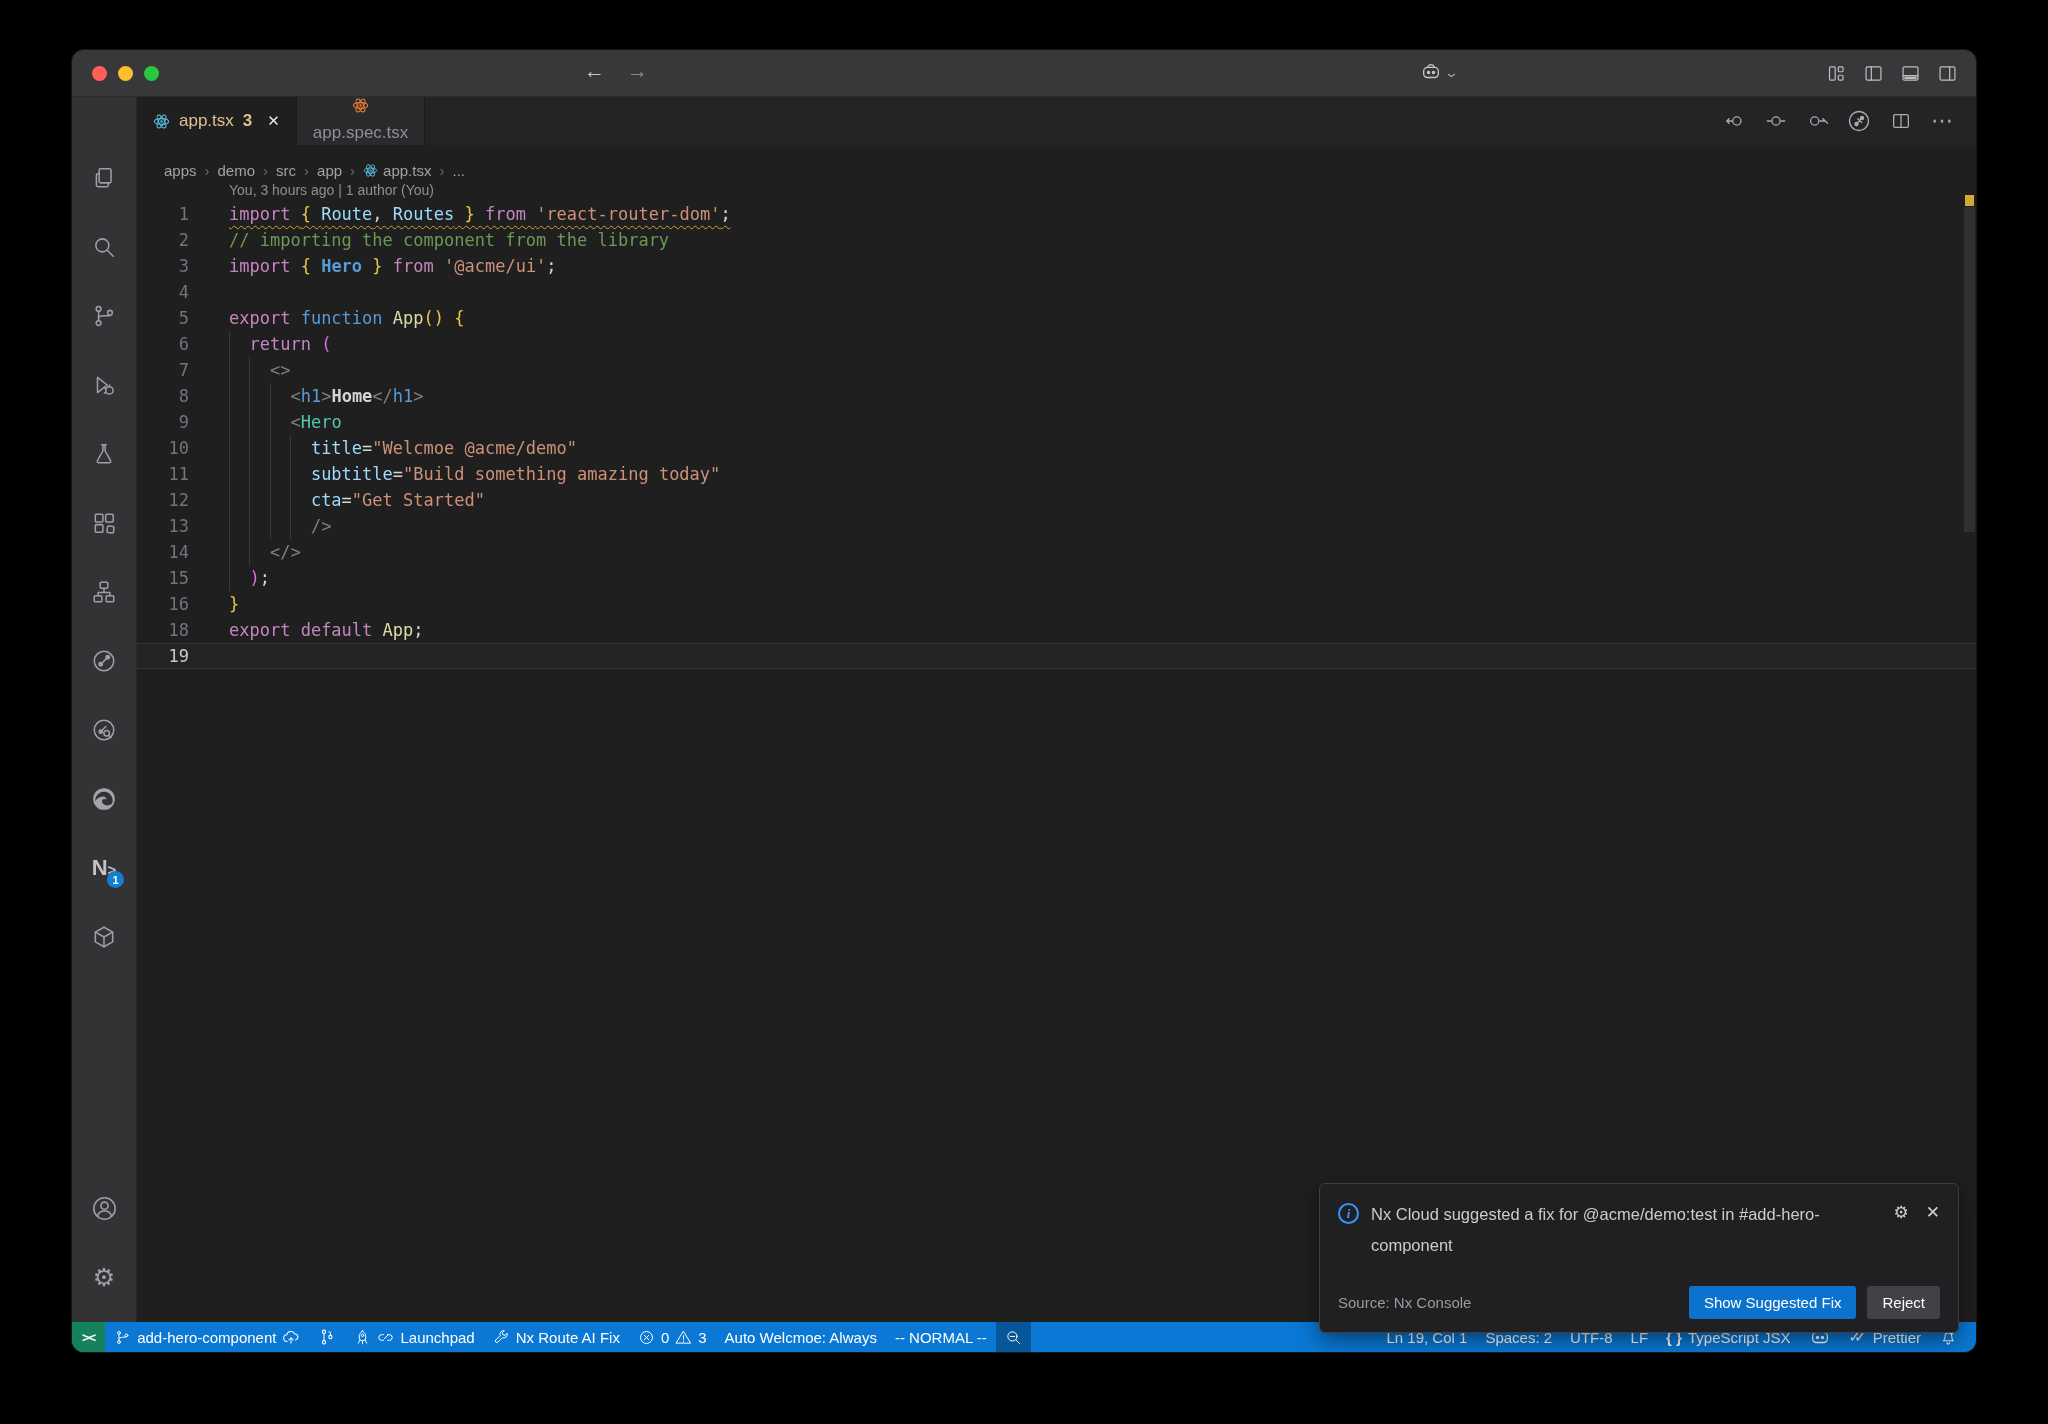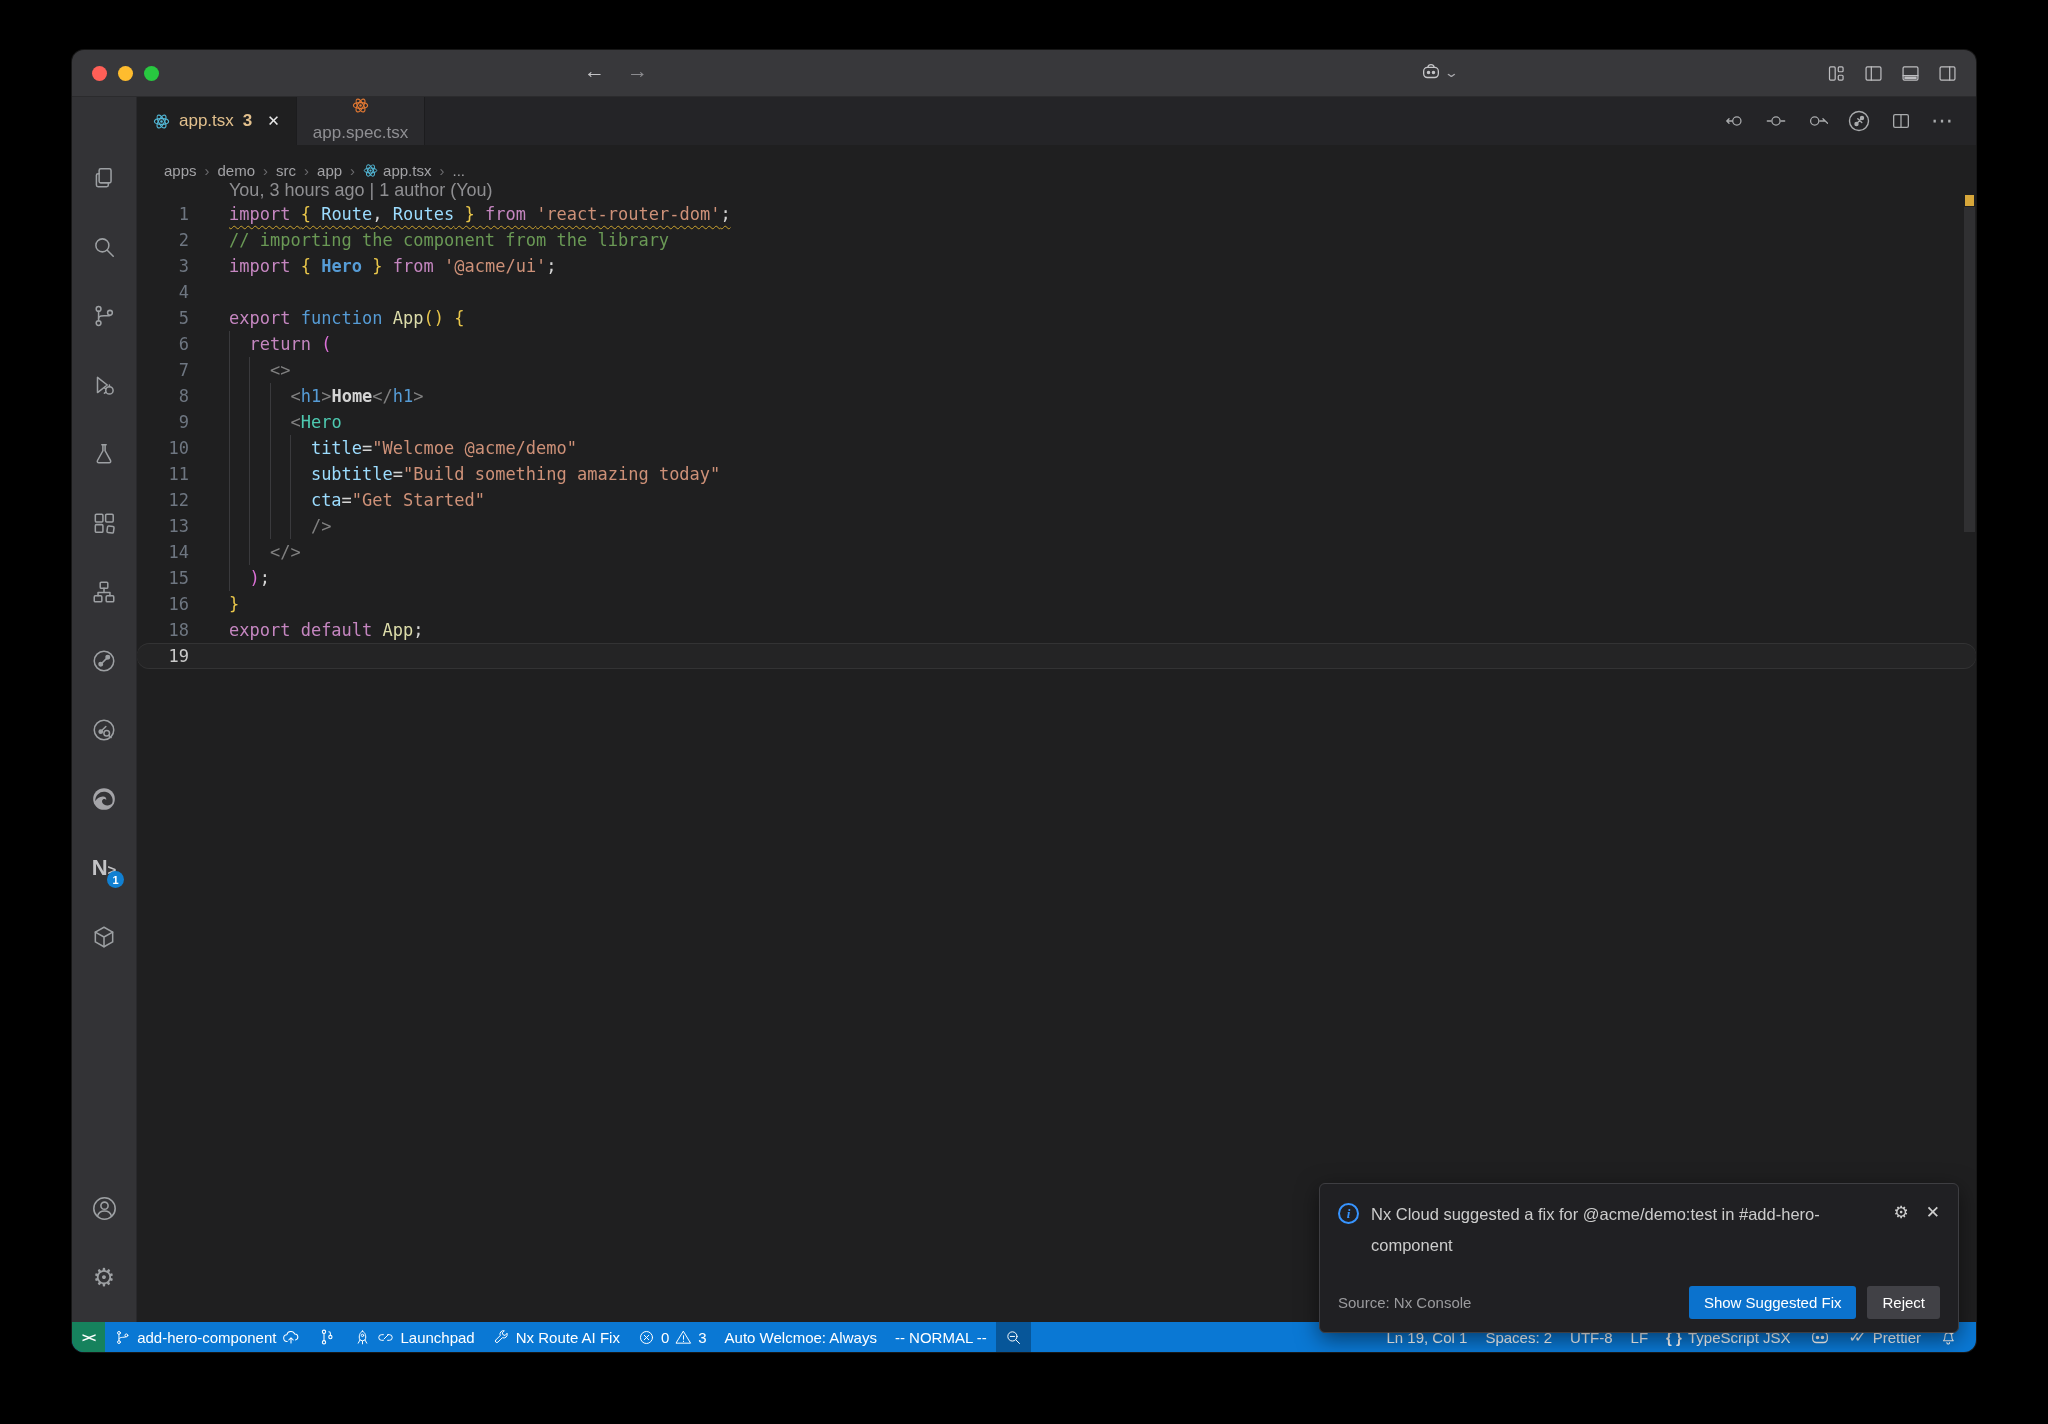--- a/index.html
+++ b/index.html
@@ -58,25 +58,25 @@
   
   .breadcrumbs { height:34px; flex:0 0 34px; display:flex; align-items:flex-end;
     padding-left:27px; gap:8px; font-size:15px; color:#a2a2a5; background:#1f1f20; }
   .breadcrumbs .sep { color:#6b6b6e; font-size:15px; }
   .crumb { display:flex; align-items:center; gap:5px; }
 
   
   .code-area { flex:1; position:relative; overflow:hidden;
     font-family:"DejaVu Sans Mono", monospace; }
   .codelens { height:22px; line-height:22px; padding-left:92px; color:#8f8f92;
-    font-size:18px; font-family:"Liberation Sans", sans-serif; }
+    font-size:14px; font-family:"Liberation Sans", sans-serif; }
   .code-line { display:flex; height:26px; line-height:26px; font-size:17px;
     position:relative; }
   .code-line.current { background:rgba(255,255,255,.025);
-    box-shadow:inset 0 1px 0 rgba(255,255,255,.07), inset 0 -1px 0 rgba(255,255,255,.07);border-radius:12px; }
+    box-shadow:inset 0 1px 0 rgba(255,255,255,.07), inset 0 -1px 0 rgba(255,255,255,.07); }
   .gutter { width:52px; flex:0 0 52px; text-align:right; color:#6e7681; }
   .code-line.current .gutter { color:#c9c9c9; }
   .code-text { margin-left:40px; white-space:pre; position:relative; }
   .guide { position:absolute; top:0; bottom:0; width:1px; background:#3a3a3d; }
   .squig { text-decoration:underline; text-decoration-style:wavy;
     text-decoration-color:#c9a22e; text-decoration-thickness:1px;
     text-underline-offset:5px; }
 
   
   .overview { position:absolute; right:0; top:0; bottom:0; width:14px; }

